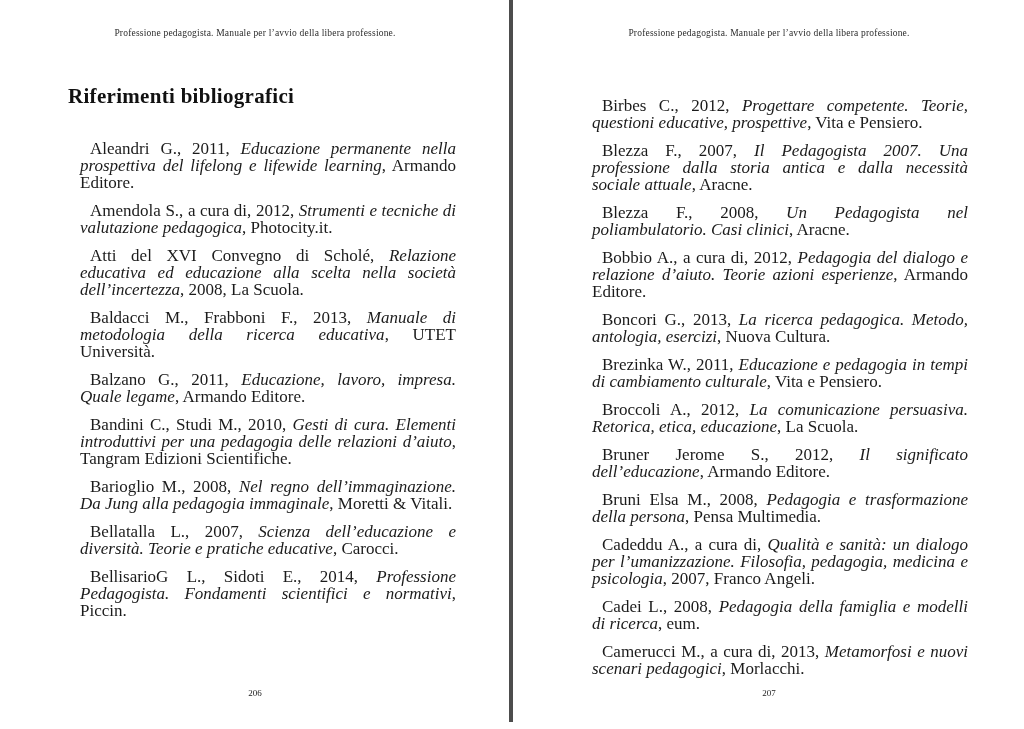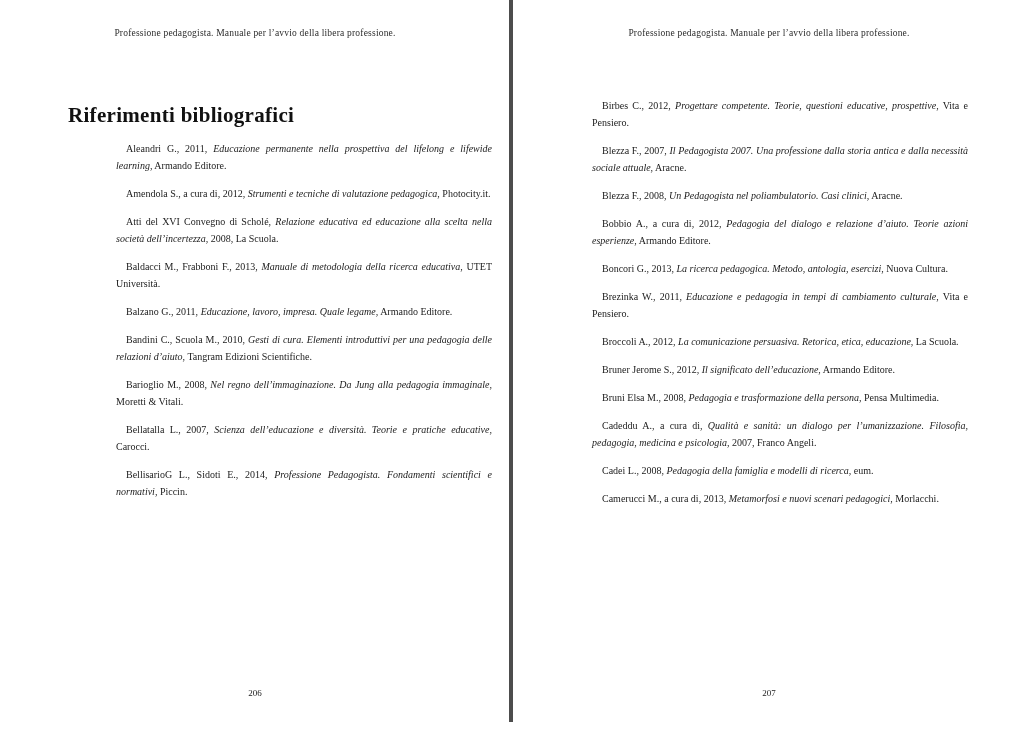--- a/index.html
+++ b/index.html
@@ -29,32 +29,31 @@
     letter-spacing: 0.2px;
     color: #2b2b2b;
   }
 
   .chapter-title {
     position: absolute; top: 84px; left: 68px;
     font-size: 21px;
     font-weight: bold;
     letter-spacing: 0.3px;
     color: #111111;
-    margin-top: 19px;
   }
 
   .entries {
     position: absolute;
     width: 376px;
   }
-  .page-left  .entries { top: 140px; left: 80px; margin-left: 36px; }
+  .page-left  .entries { top: 140px; left: 80px; }
   .page-right .entries { top: 97px;  left: 78px; }
 
   .entry {
-    font-size: 10px;
+    font-size: 17px;
     line-height: 17px;
     text-align: justify;
     text-indent: 10px;
     margin-bottom: 11px;
     color: #1b1b1b;
   }
   .entry .title { font-style: italic; }
 
   .page-number {
     position: absolute; top: 688px; left: 0; right: 0;
@@ -70,21 +69,21 @@
 
   <div class="page page-left">
     <div class="running-header">Professione pedagogista. Manuale per l’avvio della libera professione.</div>
     <h1 class="chapter-title">Riferimenti bibliografici</h1>
     <div class="entries">
         <p class="entry"><span class="pre">Aleandri G., 2011, </span><span class="title">Educazione permanente nella prospettiva del lifelong e lifewide learning</span><span class="post">, Armando Editore.</span></p>
         <p class="entry"><span class="pre">Amendola S., a cura di, 2012, </span><span class="title">Strumenti e tecniche di valutazione pedagogica</span><span class="post">, Photocity.it.</span></p>
         <p class="entry"><span class="pre">Atti del XVI Convegno di Scholé, </span><span class="title">Relazione educativa ed educazione alla scelta nella società dell’incertezza</span><span class="post">, 2008, La Scuola.</span></p>
         <p class="entry"><span class="pre">Baldacci M., Frabboni F., 2013, </span><span class="title">Manuale di metodologia della ricerca educativa</span><span class="post">, UTET Università.</span></p>
         <p class="entry"><span class="pre">Balzano G., 2011, </span><span class="title">Educazione, lavoro, impresa. Quale legame</span><span class="post">, Armando Editore.</span></p>
-        <p class="entry"><span class="pre">Bandini C., Scuola M., 2010, </span><span class="title">Gesti di cura. Elementi introduttivi per una pedagogia delle relazioni d’aiuto</span><span class="post">, Tangram Edizioni Scientifiche.</span></p>
+        <p class="entry"><span class="pre">Bandini C., Studi M., 2010, </span><span class="title">Gesti di cura. Elementi introduttivi per una pedagogia delle relazioni d’aiuto</span><span class="post">, Tangram Edizioni Scientifiche.</span></p>
         <p class="entry"><span class="pre">Barioglio M., 2008, </span><span class="title">Nel regno dell’immaginazione. Da Jung alla pedagogia immaginale</span><span class="post">, Moretti &amp; Vitali.</span></p>
         <p class="entry"><span class="pre">Bellatalla L., 2007, </span><span class="title">Scienza dell’educazione e diversità. Teorie e pratiche educative</span><span class="post">, Carocci.</span></p>
         <p class="entry"><span class="pre">BellisarioG L., Sidoti E., 2014, </span><span class="title">Professione Pedagogista. Fondamenti scientifici e normativi</span><span class="post">, Piccin.</span></p>
       </div>
     <div class="page-number">206</div>
   </div>
 
   <div class="divider"></div>
 
   <div class="page page-right">

